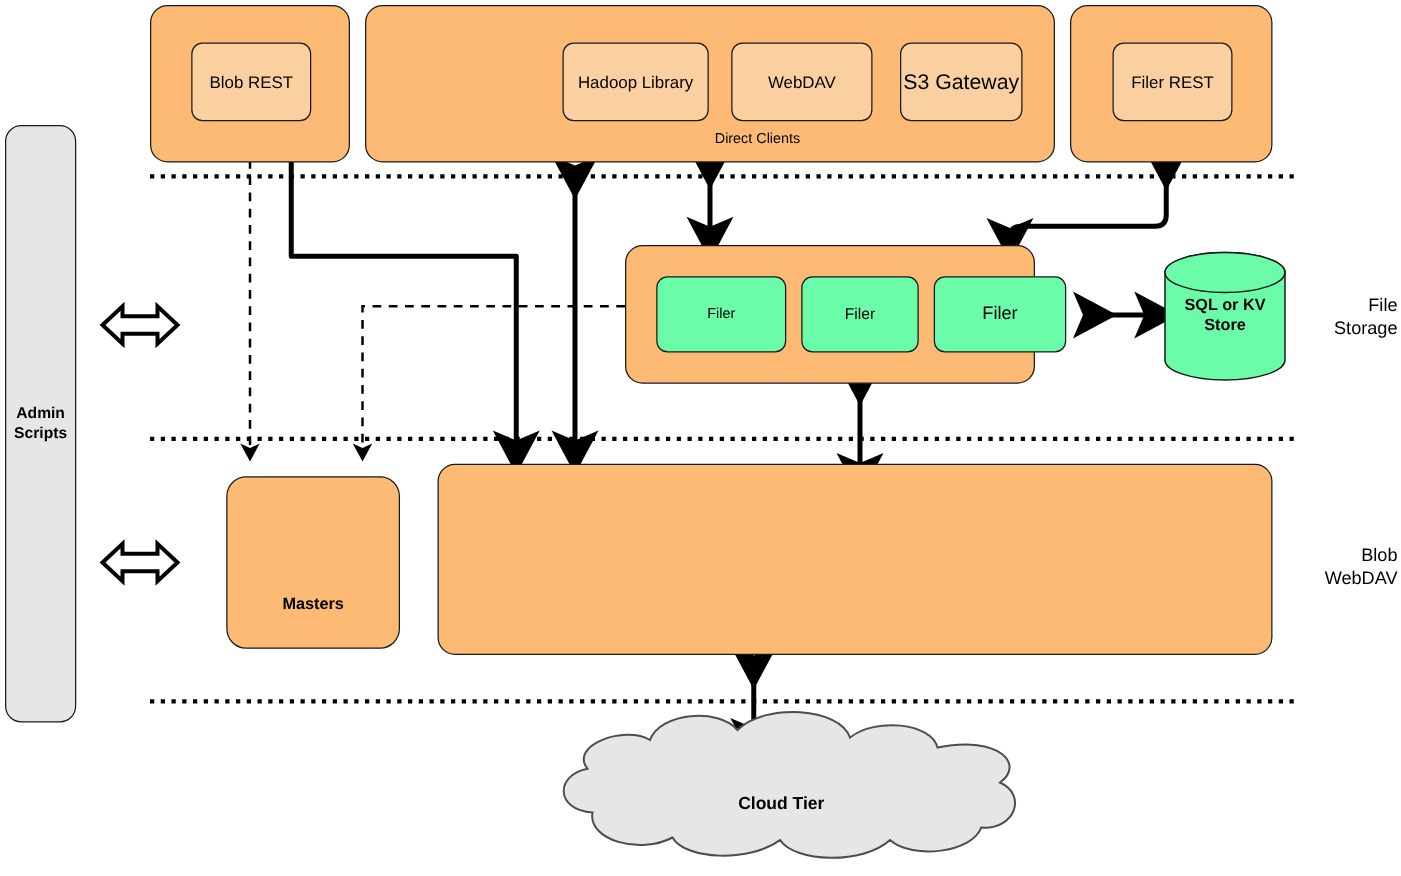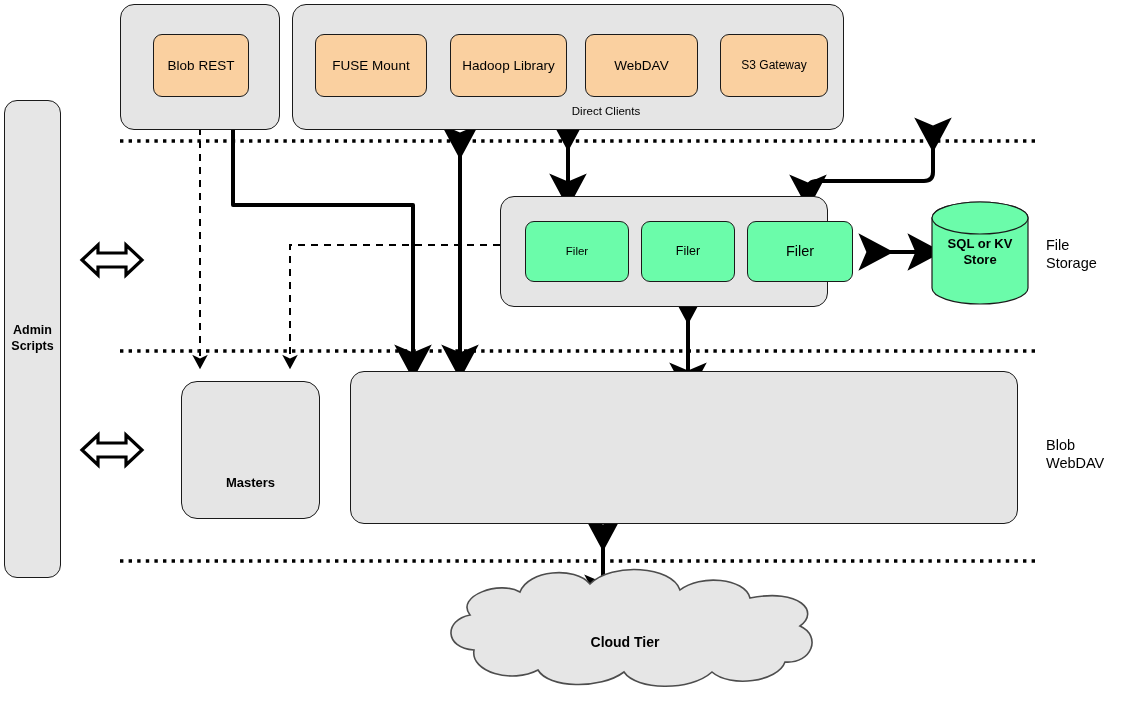--- a/index.html
+++ b/index.html
@@ -12,21 +12,21 @@
     position:relative;
     width:1121px;
     height:701px;
     overflow:hidden;
     background:#ffffff;
   }
   .abs{position:absolute;}
 
   
   .grpbox{
-    background:#e5e5e5;
+    background:#fdba74;
     border:1px solid #1a1a1a;
     border-radius:14px;
     box-sizing:border-box;
     padding-left:40px;
   }
   .node{
     background:#fad0a0;
     border:1px solid #1a1a1a;
     border-radius:9px;
     box-sizing:border-box;
@@ -94,21 +94,21 @@
   }
   .store-label{
     font-family:"Liberation Sans", sans-serif;
     font-size:13px;
     font-weight:bold;
     fill:#000;
     text-anchor:middle;
   }
   .side-label{
     font-size:14.5px;
-    text-align:left;
+    text-align:right;
     line-height:1.25;
     white-space:pre-line;
   }
   .masters-label{
     font-size:13px;
     font-weight:bold;
     text-align:center;
     width:100%;
   }
 </style>
@@ -285,27 +285,29 @@
   <div id="admin-scripts" class="abs" style="left:4px; top:100px; width:57px; height:478px;">
     <div class="lbl">Admin
 Scripts</div>
   </div>
 
   <div class="abs grpbox" style="left:120px; top:4px; width:160px; height:126px;">
     <div class="abs node" style="left:32px; top:29px; width:96px; height:63px; font-size:13.5px;">Blob REST</div>
   </div>
 
   <div class="abs grpbox" style="left:292px; top:4px; width:552px; height:126px;">
-    <div class="abs node" style="left:22px; top:29px; width:112px; height:63px; font-size:13.5px;">FUSE Mount</div>
     <div class="abs node" style="left:157px; top:29px; width:117px; height:63px; font-size:13.5px;">Hadoop Library</div>
     <div class="abs node" style="left:292px; top:29px; width:113px; height:63px; font-size:13.5px;">WebDAV</div>
-    <div class="abs node" style="left:427px; top:29px; width:108px; height:63px; font-size:12px;">S3 Gateway</div>
+    <div class="abs node" style="left:427px; top:29px; width:98px; height:63px; font-size:17px;">S3 Gateway</div>
     <div class="abs caption" style="left:0; top:100px; width:552px; font-size:11.5px;margin-left:37px;">Direct Clients</div>
   </div>
 
+  <div class="abs grpbox" style="left:856px; top:4px; width:162px; height:126px;">
+    <div class="abs node" style="left:33px; top:29px; width:96px; height:63px; font-size:13.5px;">Filer REST</div>
+  </div>
 
   <div class="abs grpbox" style="left:500px; top:196px; width:328px; height:111px;">
     <div class="abs node green" style="left:24px; top:24px; width:104px; height:61px; font-size:11.5px;">Filer</div>
     <div class="abs node green" style="left:140px; top:24px; width:94px; height:61px; font-size:12.5px;">Filer</div>
     <div class="abs node green" style="left:246px; top:24px; width:106px; height:61px; font-size:14.5px;">Filer</div>
   </div>
 
   <div class="abs side-label" style="left:1046px; top:236px; width:72px;">File
 Storage</div>
   <div class="abs side-label" style="left:1046px; top:436px; width:72px;">Blob

